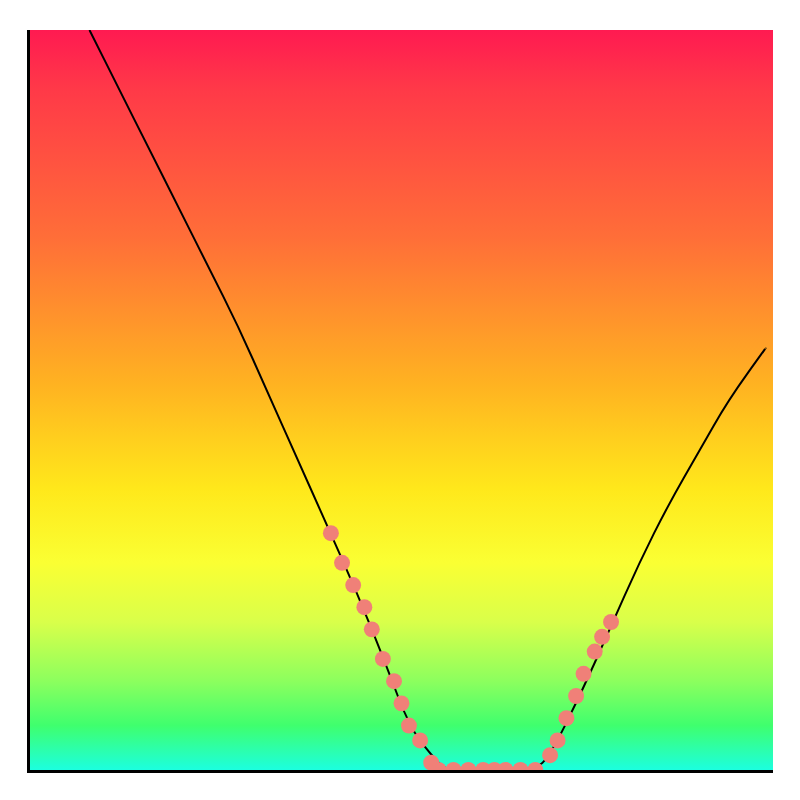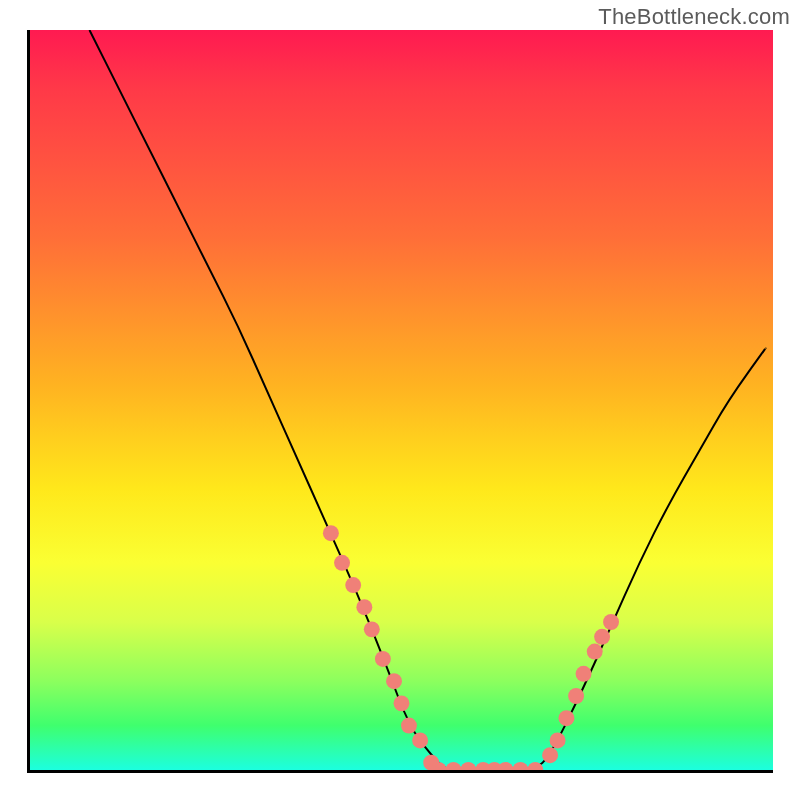--- a/index.html
+++ b/index.html
@@ -62,21 +62,20 @@
     fill: none;
     stroke: #000;
     stroke-width: 2;
   }
 </style>
 </head>
 <body>
 
 <div class="frame">
 
-  <div class="attribution">TheBottleneck.com</div>
 
   <div class="plot-area">
     <svg class="curves" viewBox="0 0 746 743" preserveAspectRatio="none">
       <path id="curve-path" class="curve-line" d="M 59.7 0.0 Q 59.7 0.0 74.6 29.7 Q 89.5 59.4 104.4 89.2 Q 119.4 118.9 134.3 148.6 Q 149.2 178.3 164.1 208.0 Q 179.0 237.8 194.0 267.5 Q 208.9 297.2 223.8 330.6 Q 238.7 364.1 253.6 397.5 Q 268.6 430.9 283.5 464.4 Q 298.4 497.8 313.3 531.2 Q 328.2 564.7 343.2 601.8 Q 358.1 639.0 369.3 668.7 Q 380.5 698.4 391.6 713.3 Q 402.8 728.1 410.3 735.6 Q 417.8 743.0 425.2 743.0 Q 432.7 743.0 440.1 743.0 Q 447.6 743.0 462.5 743.0 Q 477.4 743.0 492.4 743.0 Q 507.3 743.0 514.7 735.6 Q 522.2 728.1 537.1 698.4 Q 552.0 668.7 567.0 635.3 Q 581.9 601.8 596.8 568.4 Q 611.7 535.0 626.6 505.2 Q 641.6 475.5 656.5 449.5 Q 671.4 423.5 686.3 397.5 Q 701.2 371.5 719.9 345.5 T 738.5 319.5"></path>
       <g id="dots-group">
           <circle cx="302.1" cy="505.2" r="8" fill="#f08078"></circle>
           <circle cx="313.3" cy="535.0" r="8" fill="#f08078"></circle>
           <circle cx="324.5" cy="557.3" r="8" fill="#f08078"></circle>
           <circle cx="335.7" cy="579.5" r="8" fill="#f08078"></circle>
           <circle cx="343.2" cy="601.8" r="8" fill="#f08078"></circle>

